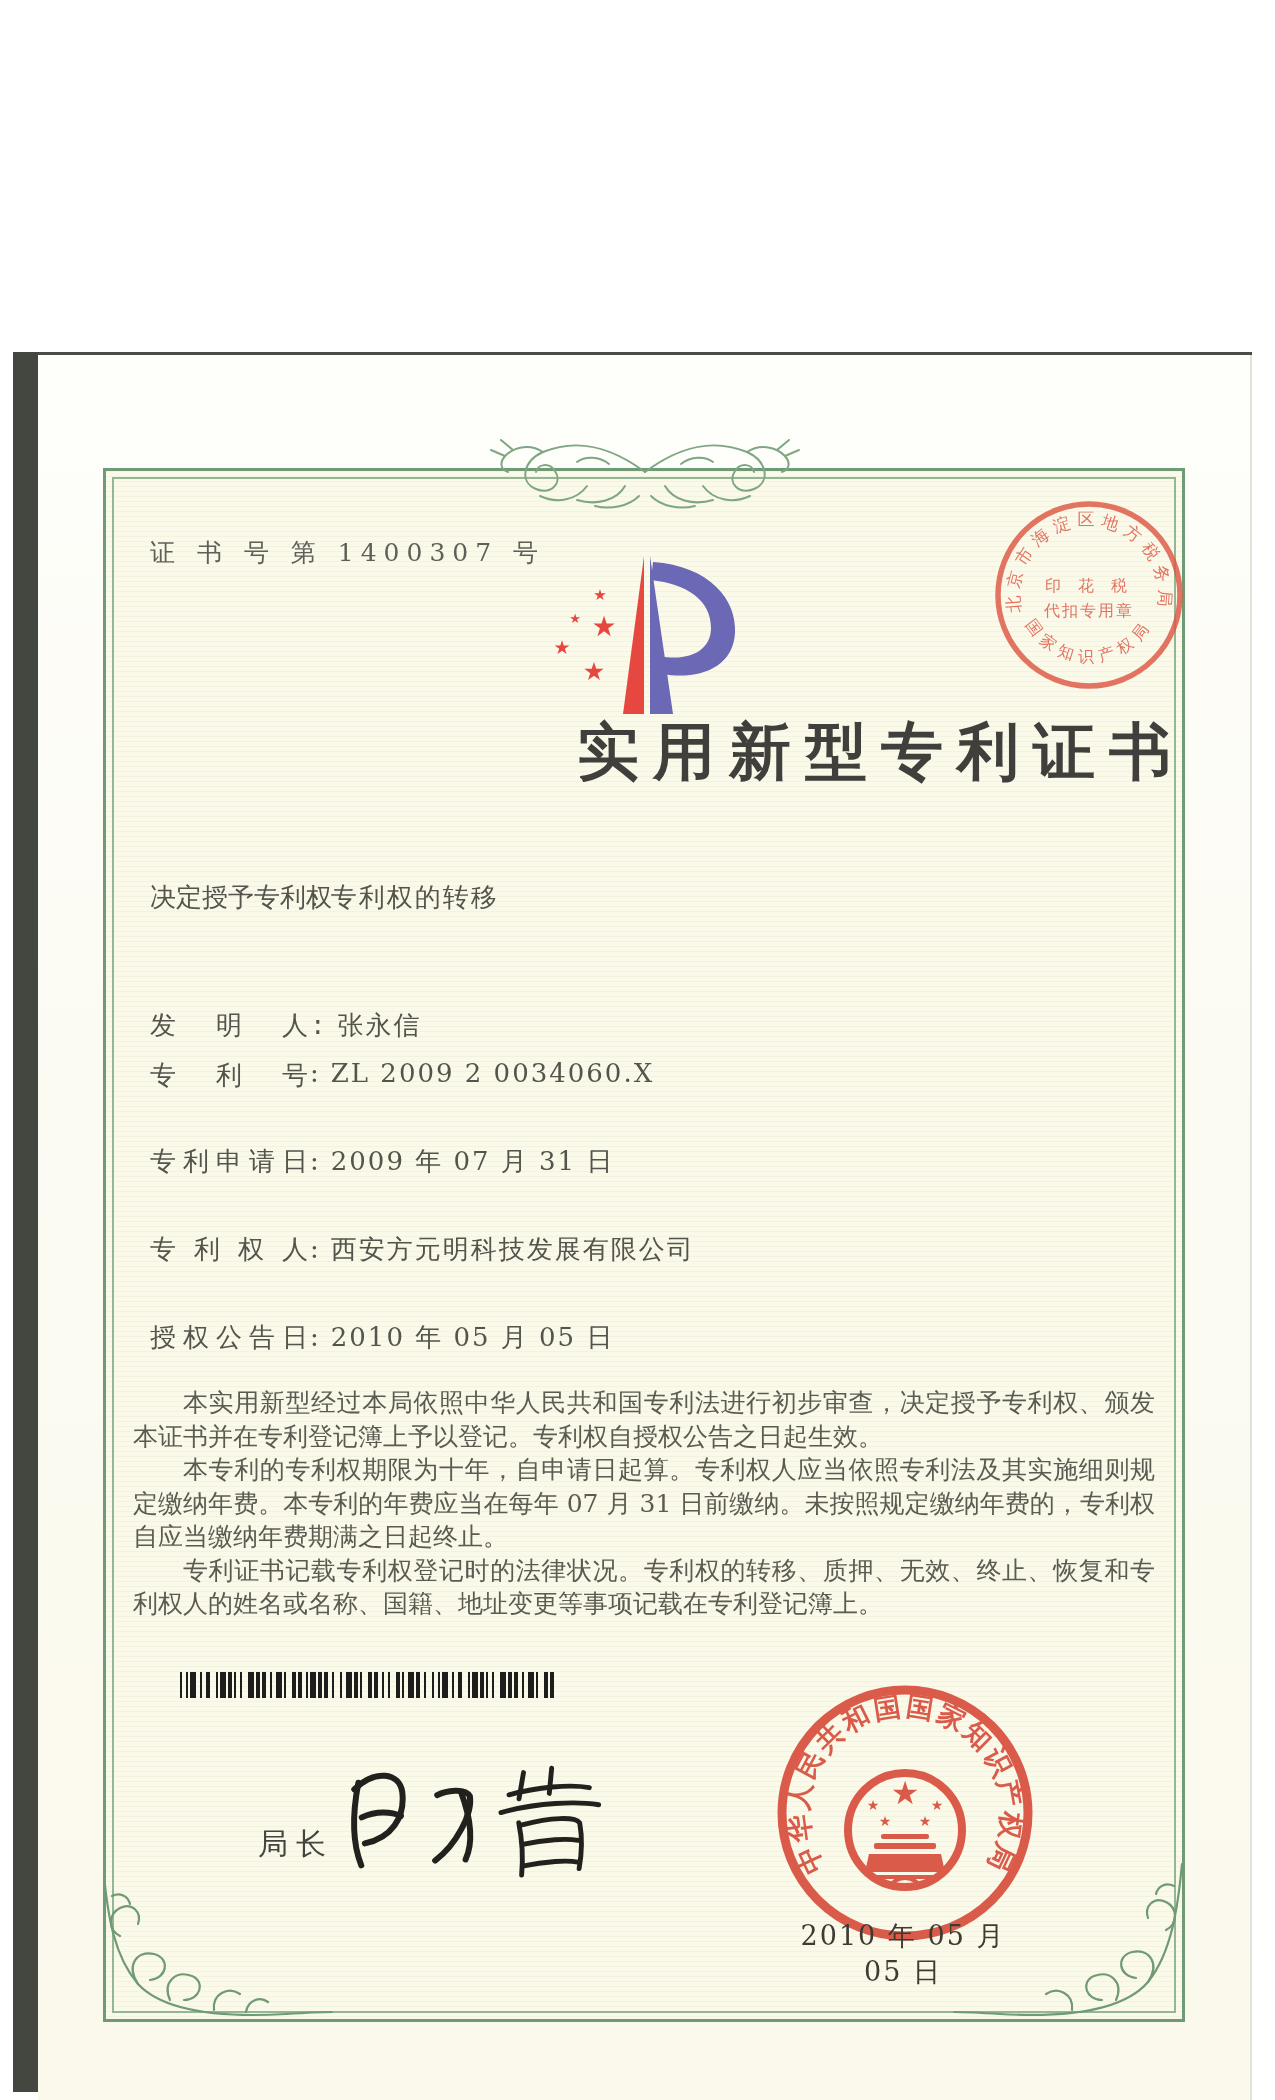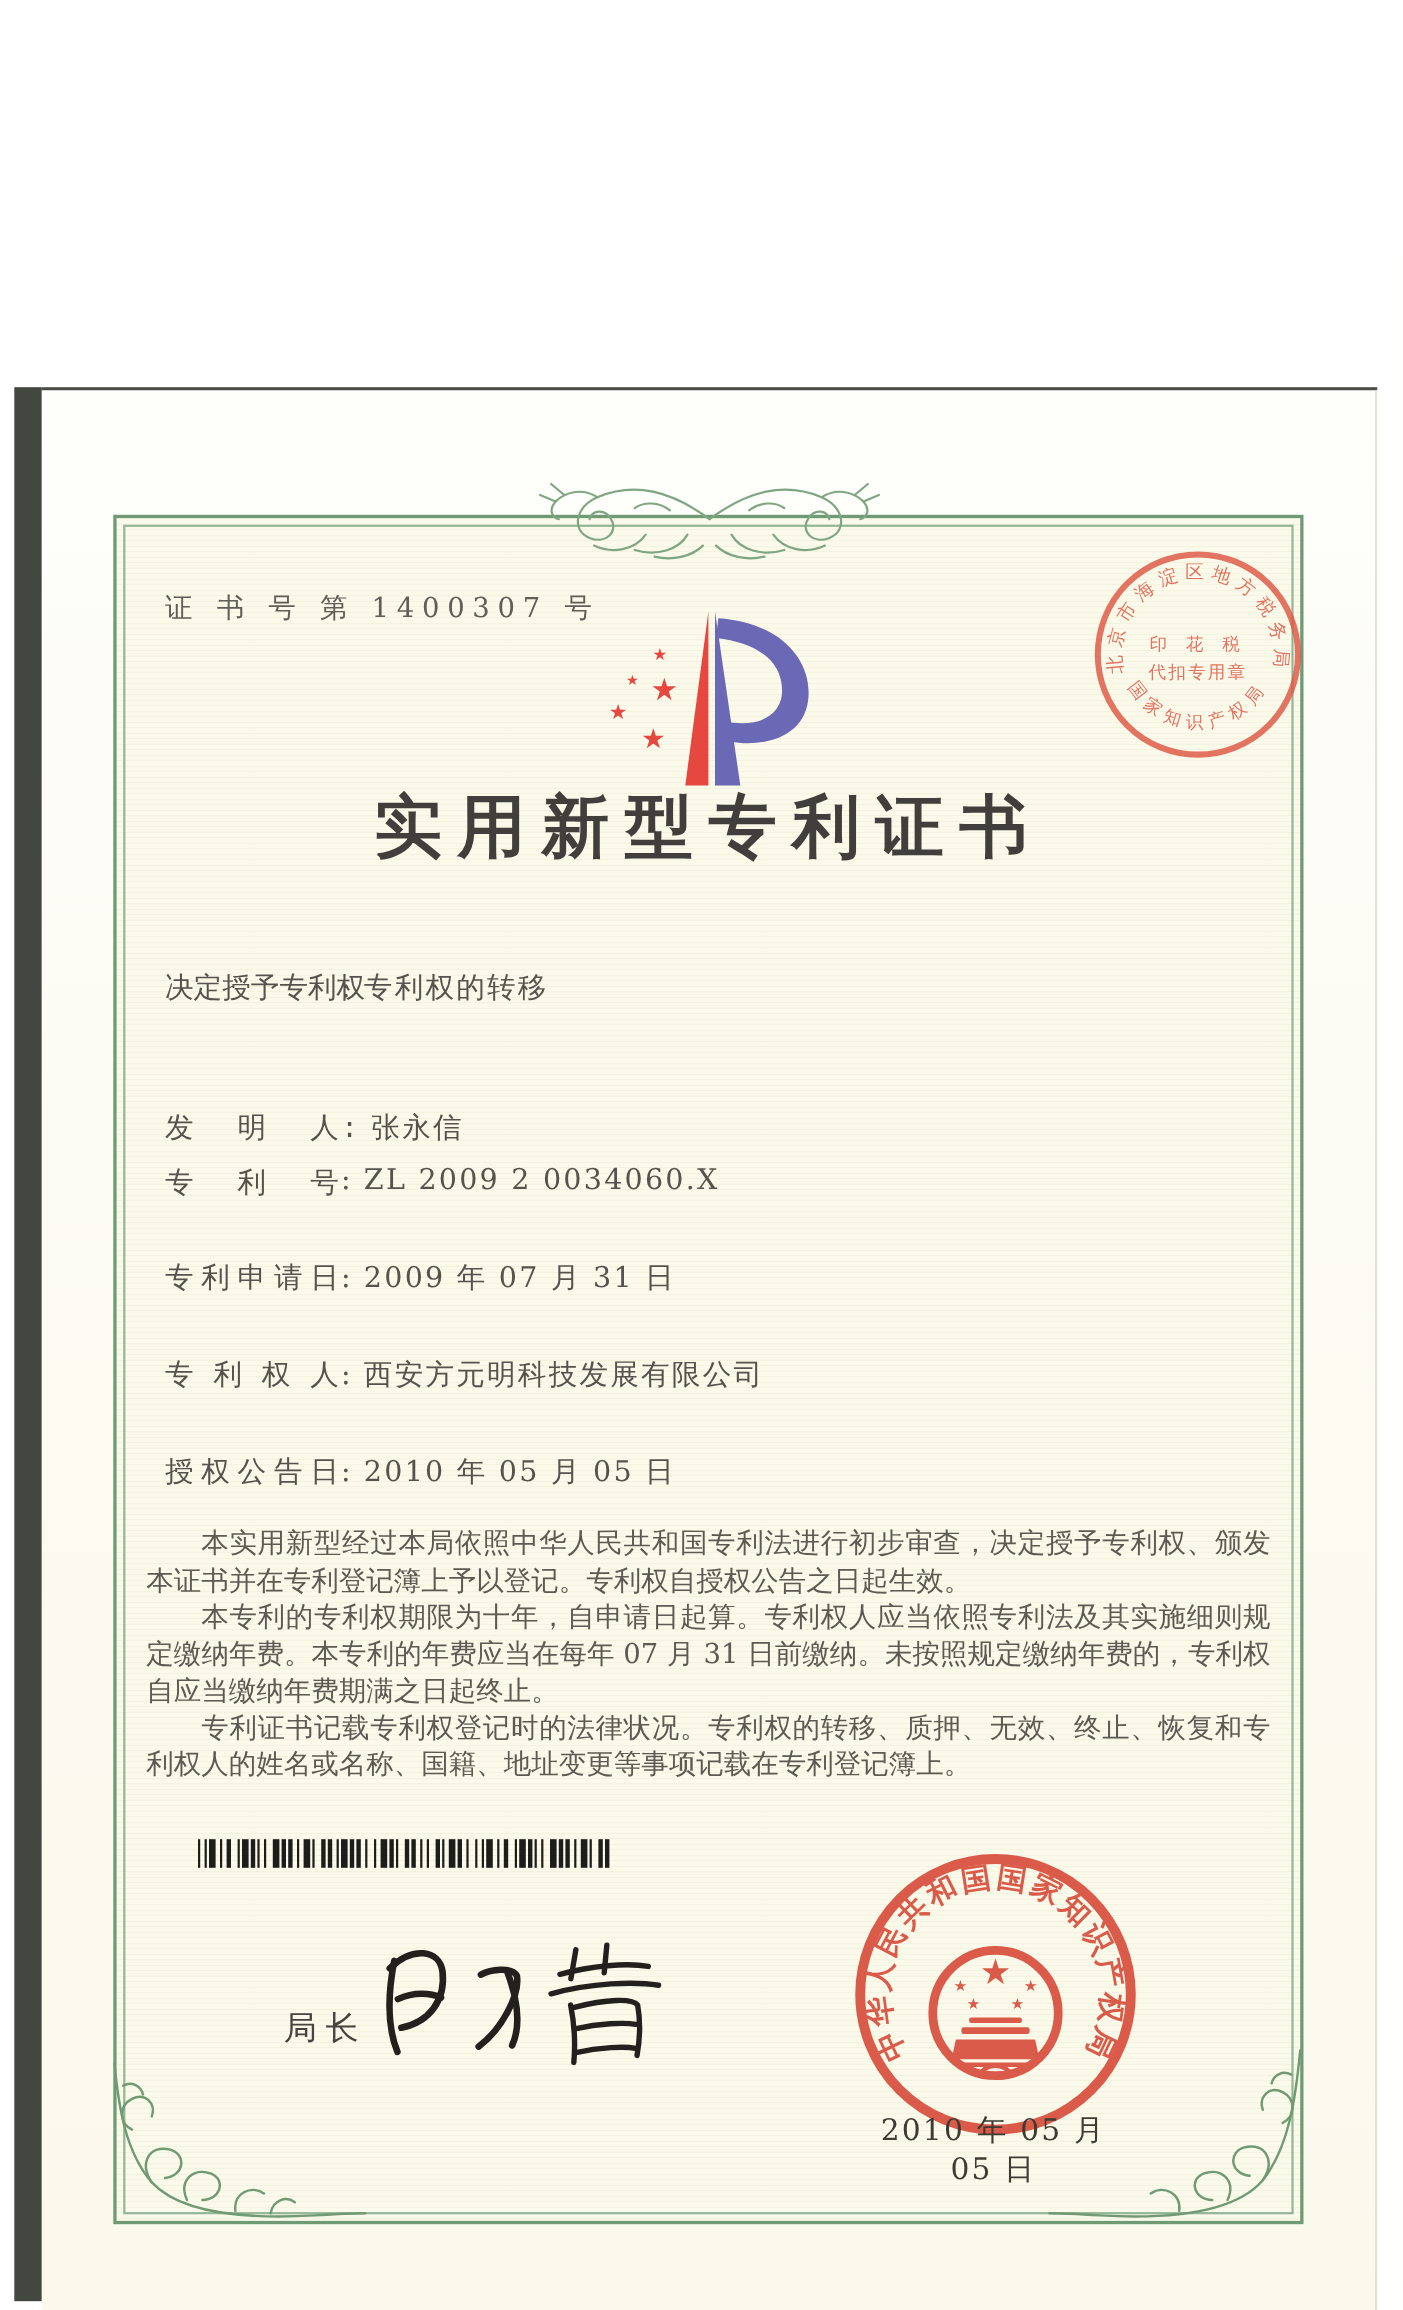--- a/index.html
+++ b/index.html
@@ -28,21 +28,21 @@
 
   .ornament{position:absolute;pointer-events:none;}
   .dragon-ornament{left:455px;top:426px;width:380px;height:88px;}
   .flourish-bl{left:96px;top:1872px;width:240px;height:152px;}
   .flourish-br{left:950px;top:1858px;width:240px;height:168px;transform:scaleX(-1);}
 
   
   .cert-no{position:absolute;left:150px;top:536px;font-size:25px;letter-spacing:7px;
            color:#5f5f57;}
   .logo{position:absolute;left:525px;top:548px;width:250px;height:175px;}
-  .doc-title{position:absolute;left:103px;top:710px;width:1082px;text-align:center;
+  .doc-title{position:absolute;left:103px;top:710px;width:1082px;text-align:right;
              font-size:62px;font-weight:600;letter-spacing:14px;color:#403f3b;}
 
   .field-row{position:absolute;left:150px;width:950px;height:40px;font-size:26px;
              color:#55544c;white-space:nowrap;}
   .field-label{display:inline-block;width:158px;text-align:justify;text-align-last:justify;
                vertical-align:top;}
   .field-colon{display:inline-block;margin:0 12px 0 2px;}
   .field-value{display:inline-block;letter-spacing:2px;}
   .row-0{top:880px;} .row-1{top:1008px;font-family:Liberation Mono, monospace;} .row-2{top:1058px;}
   .row-3{top:1144px;} .row-4{top:1232px;} .row-5{top:1320px;}

